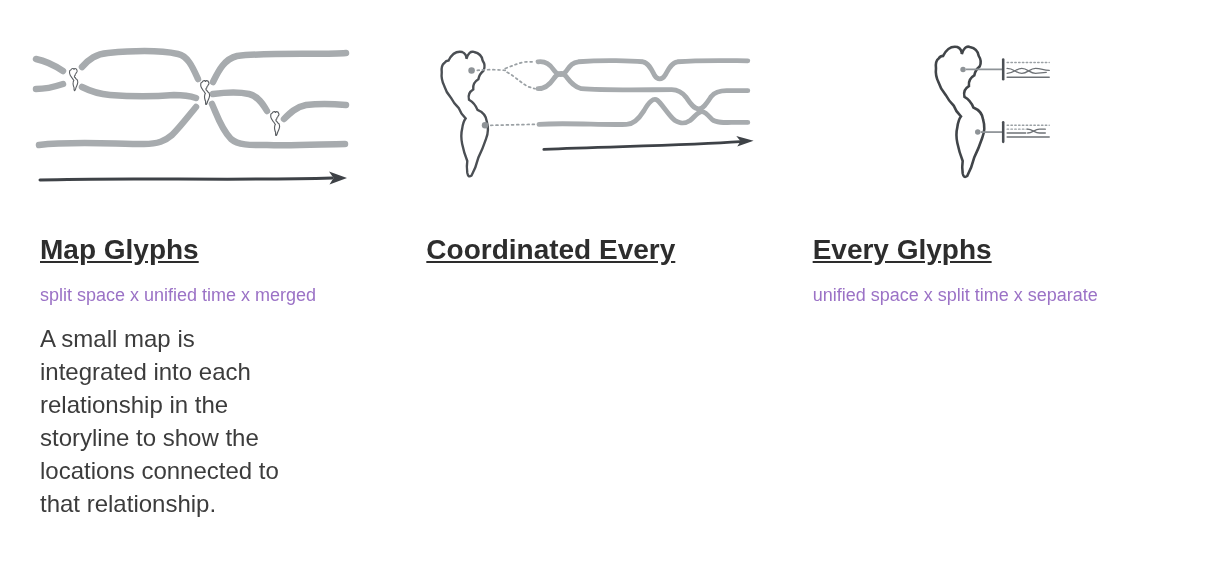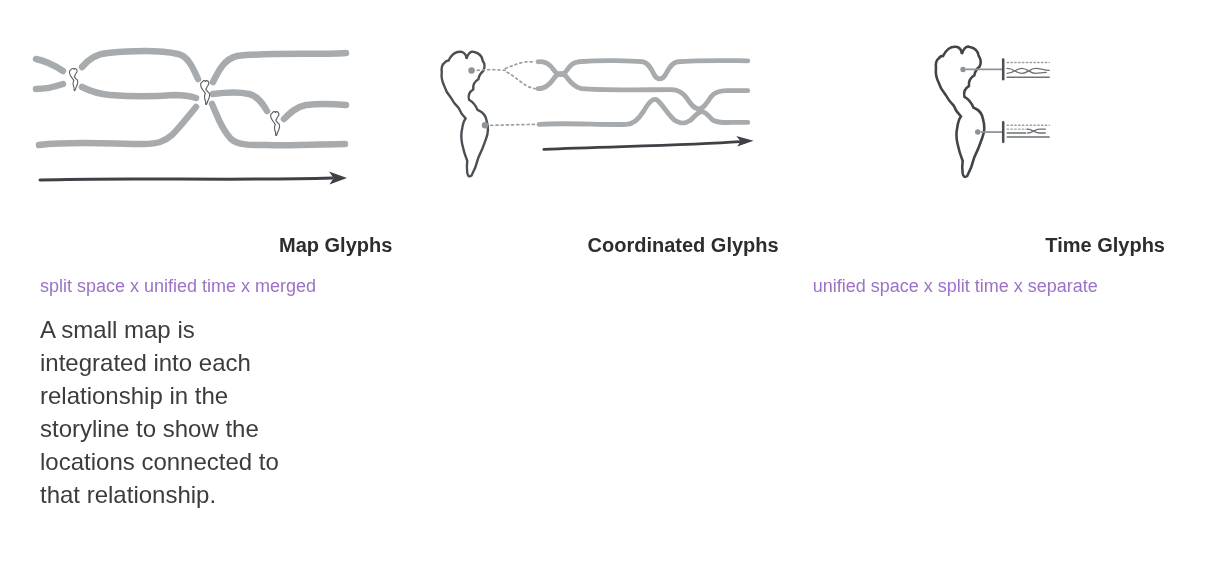--- a/index.html
+++ b/index.html
@@ -4,21 +4,21 @@
 <style>
   html,body{margin:0;padding:0;background:#ffffff;}
   body{width:1205px;height:575px;font-family:"Liberation Sans",sans-serif;overflow:hidden;}
   .panel{display:grid;grid-template-columns:repeat(3,1fr);column-gap:34px;padding:24px 40px 0 40px;box-sizing:border-box;}
   .col{display:flex;flex-direction:column;min-width:0;}
   .fig{height:204px;}
   .fig svg{display:block;}
   .fig.c1 svg{margin-top:14px;margin-left:-8px;}
   .fig.c2 svg{margin-top:6px;}
   .fig.c3 svg{margin:2px auto 0 auto;}
-  h2.title{margin:6px 0 0 0;text-align:right;font-size:20px;font-weight:bold;color:#2d2d2d;}
+  h2.title{margin:6px 0 0 0;text-align:left;font-size:28px;font-weight:bold;color:#2d2d2d;text-decoration:underline;}
   p.subtitle{margin:19px 0 0 0;font-size:18px;color:#9b72c6;}
   p.desc{margin:16px 0 8px 0;font-size:24px;line-height:33px;color:#3c3c3c;white-space:pre-line;}
   .strand{stroke:#a7abae;fill:none;stroke-linecap:round;}
   .dark{stroke:#3e4247;fill:none;stroke-linecap:round;}
   .dotted{stroke:#9aa0a4;fill:none;stroke-linecap:round;stroke-dasharray:2 3.4;}
   .mini{stroke:#6e7276;fill:none;stroke-linecap:round;}
   .minidot{stroke:#9aa0a4;fill:none;stroke-linecap:round;stroke-dasharray:1.5 2.4;}
 </style>
 </head>
 <body>
@@ -84,21 +84,21 @@
           <path d="M116,33 C123,32 128,35 132,41 C136,47 141,48 145,43 C149,38 151,34 158,33 C184,31 214,32 225,33 C231,34 234,41 237,47 C240,52 245,52 248,47 C251,42 254,34 261,33 C286,31 320,32 334,32"></path>
           <path d="M116,61 C123,61 128,57 132,51 C136,45 141,43 145,48 C149,53 153,59 161,61 C185,63 230,62 255,62 C262,62 266,65 270,70 C274,76 278,82 283,82 C288,82 292,75 296,69 C300,64 306,63 312,63 C320,63 328,63 334,63"></path>
           <path d="M117,98 C145,96 185,99 208,98 C215,98 221,92 226,84 C231,75 236,70 240,73 C244,76 250,86 256,92 C261,97 268,98 274,94 C278,91 281,86 285,85 C289,84 293,89 297,93 C302,97 312,96 322,96 L334,96"></path>
         </g>
         <g>
           <path class="dark" stroke-width="2.8" d="M122,124 C190,121 270,120 326,116"></path>
           <path d="M340,115 L322,110 L326.5,115.5 L323,121 Z" fill="#3e4247" stroke="none"></path>
         </g>
       </svg>
     </div>
-    <h2 class="title">Coordinated Glyphs</h2>
+    <h2 class="title">Coordinated Every</h2>
   </article>
 
   <article class="col">
     <div class="fig c3">
       <svg width="142" height="172" viewBox="0 0 145 175" xmlns="http://www.w3.org/2000/svg">
         <use href="#americas" xlink:href="#americas" x="3" y="12" width="78" height="150" stroke="#414549" stroke-width="2.9" fill="none"></use>
         <g>
           <circle cx="46" cy="44" r="2.8" fill="#8e9397" stroke="none"></circle>
           <path d="M49,44 L86,44" stroke="#8e9397" stroke-width="1.8" fill="none"></path>
           <path d="M87,34 L87,54" stroke="#4b4f54" stroke-width="2.6" stroke-linecap="round" fill="none"></path>
@@ -115,17 +115,17 @@
         <g>
           <path class="minidot" stroke-width="1.4" d="M91,101 L134,101"></path>
           <path class="minidot" stroke-width="1.4" d="M91,105 L112,105"></path>
           <path class="mini" stroke-width="1.4" d="M112,105 C117,105 119,109 124,109 L130,109"></path>
           <path class="mini" stroke-width="1.4" d="M112,109 C117,109 119,105 124,105 L130,105"></path>
           <path class="mini" stroke-width="1.4" d="M91,109 L110,109"></path>
           <path class="mini" stroke-width="1.4" d="M91,113 L134,113"></path>
         </g>
       </svg>
     </div>
-    <h2 class="title">Time Glyphs</h2>
+    <h2 class="title">Every Glyphs</h2>
     <p class="subtitle">unified space x split time x separate</p>
   </article>
 
 </div>
 
 </body></html>

